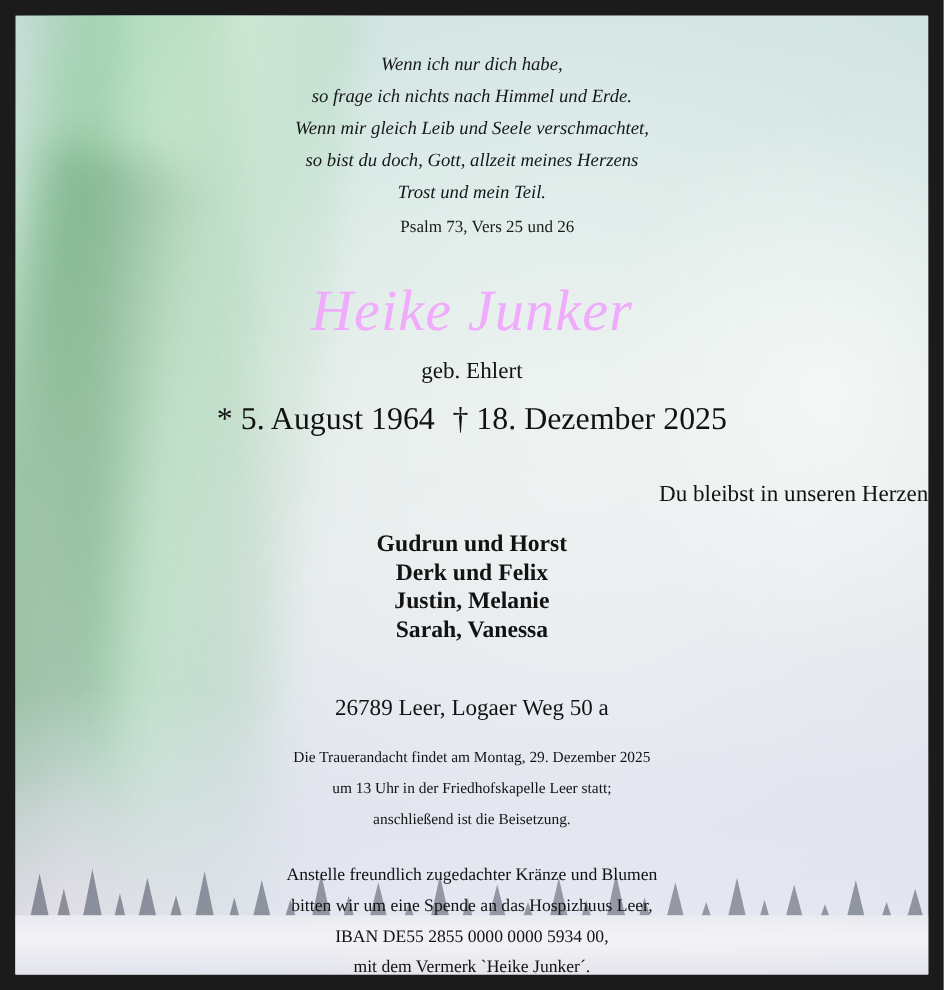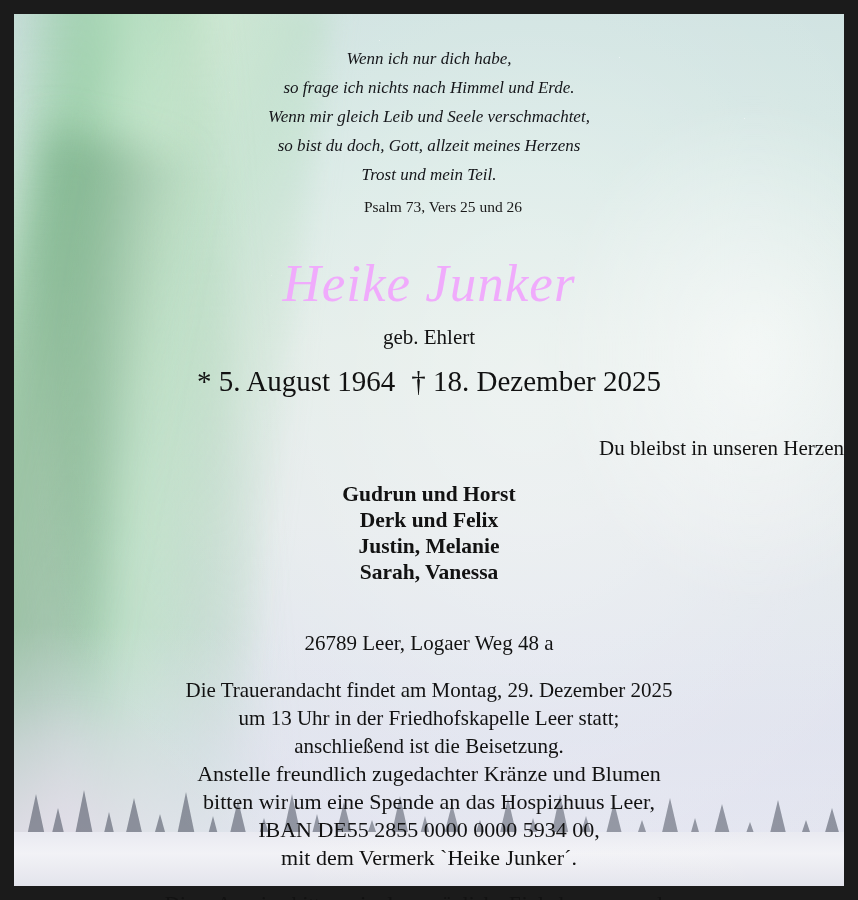--- a/index.html
+++ b/index.html
@@ -215,27 +215,28 @@
   }
   .family-line { display: block; }
 
   .address {
     margin-top: 46px;
     font-size: 21px;
   }
 
   .service {
     margin-top: 20px;
-    font-size: 21px;
+    font-size: 14px;
     line-height: 28px;
   }
   .service-line { display: block; }
 
   .donation {
-    font-size: 22px;
+    margin-top: 22px;
+    font-size: 16px;
     line-height: 28px;
     text-align: center;
   }
   .donation-line { display: block; }
 
   .invitation {
     margin-top: 20px;
     font-size: 21px;
   }
 </style>
@@ -318,21 +319,21 @@
 
     <div class="dedication">Du bleibst in unseren Herzen</div>
 
     <div class="family">
       <span class="family-line">Gudrun und Horst</span>
       <span class="family-line">Derk und Felix</span>
       <span class="family-line">Justin, Melanie</span>
       <span class="family-line">Sarah, Vanessa</span>
     </div>
 
-    <div class="address">26789 Leer, Logaer Weg 48 a</div>
+    <div class="address">26789 Leer, Logaer Weg 50 a</div>
 
     <div class="service">
       <span class="service-line">Die Trauerandacht findet am Montag, 29. Dezember 2025</span>
       <span class="service-line">um 13 Uhr in der Friedhofskapelle Leer statt;</span>
       <span class="service-line">anschließend ist die Beisetzung.</span>
     </div>
 
     <div class="donation">
       <span class="donation-line">Anstelle freundlich zugedachter Kränze und Blumen</span>
       <span class="donation-line">bitten wir um eine Spende an das Hospizhuus Leer,</span>

